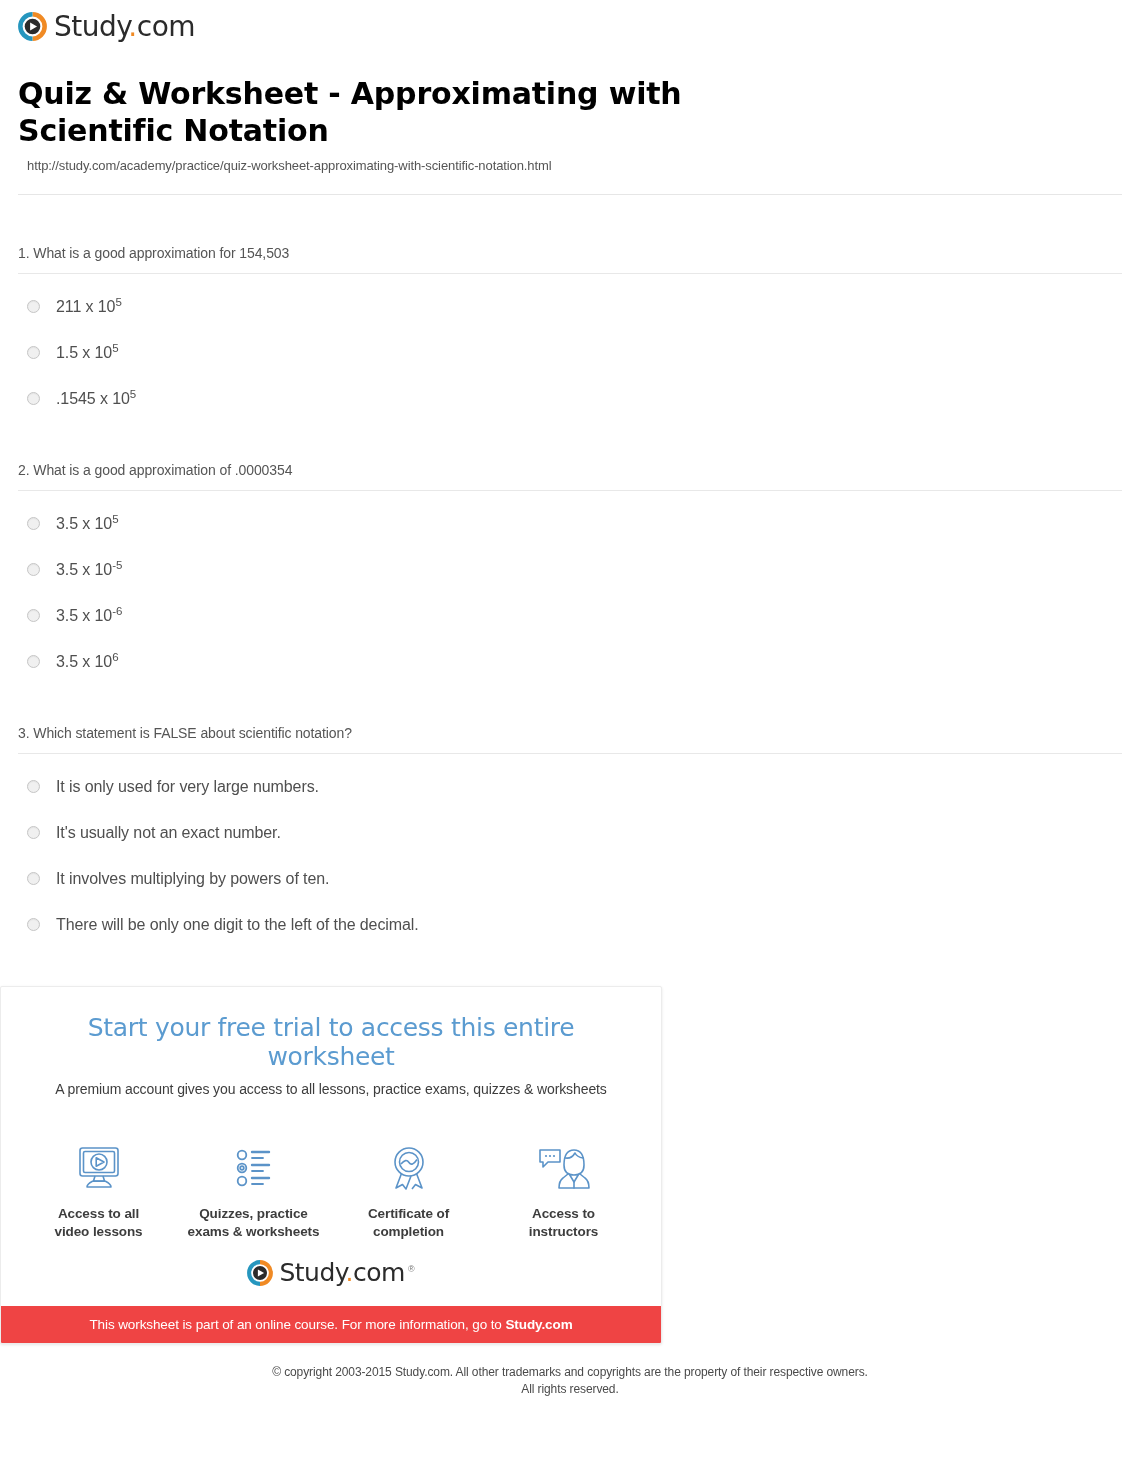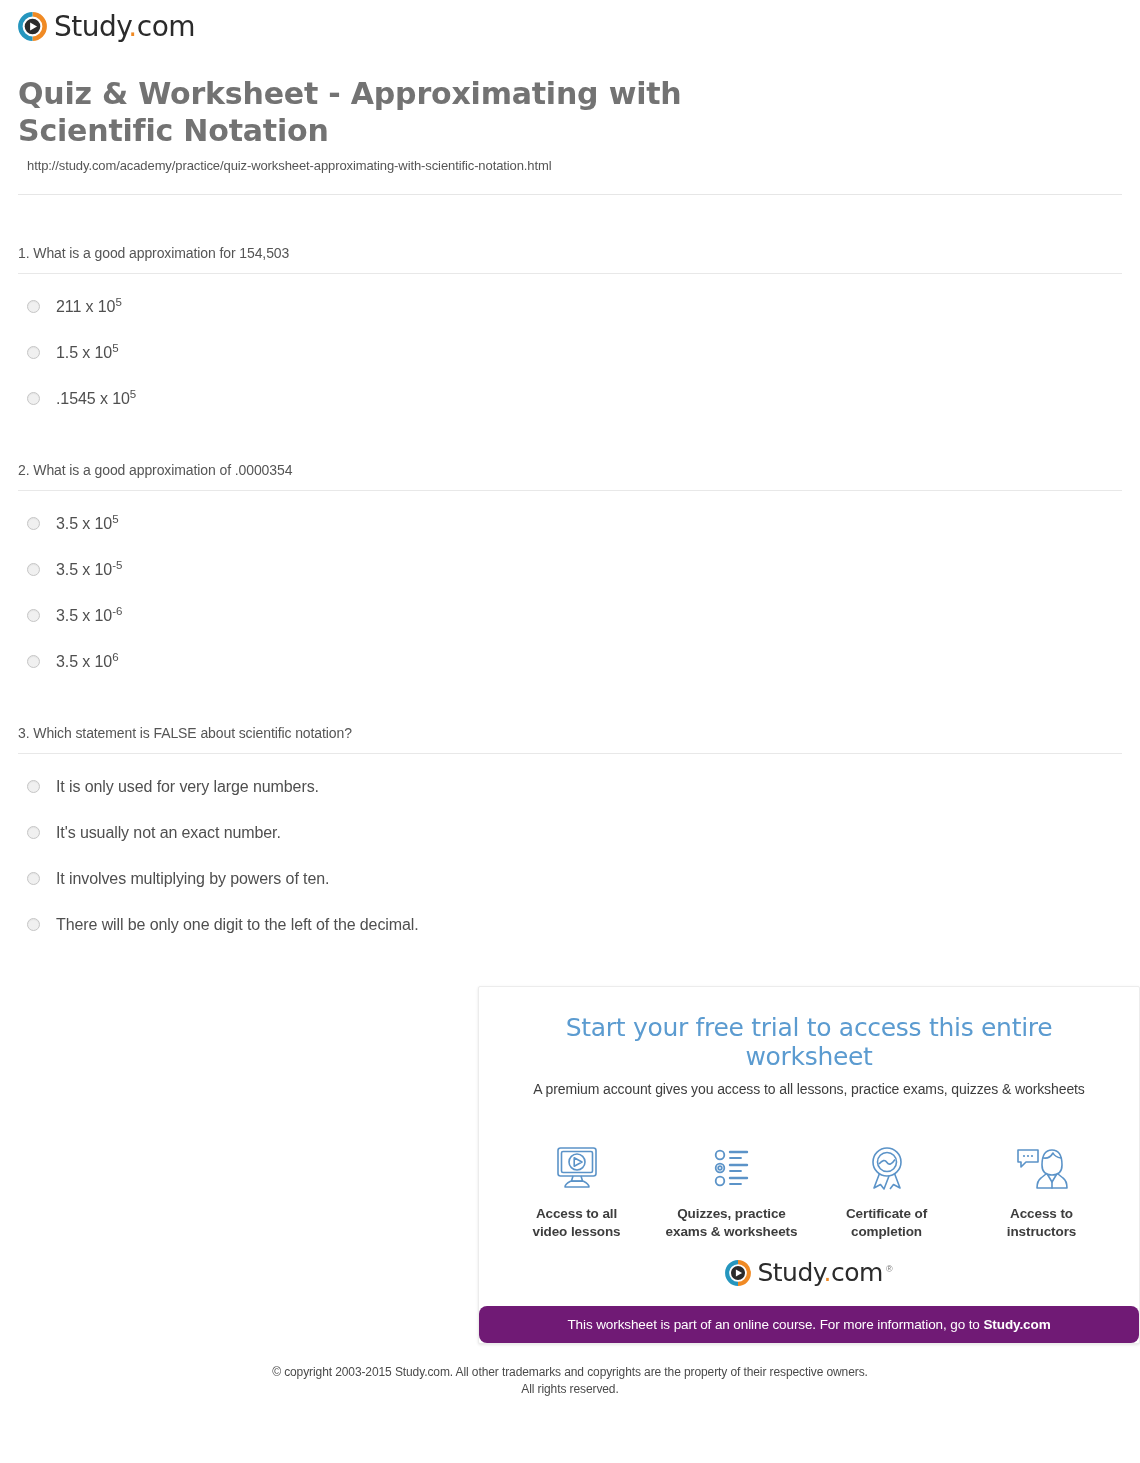--- a/index.html
+++ b/index.html
@@ -37,21 +37,21 @@
   }
   .logo-word .dot { color: #f08a24; }
 
   
   .title-block { padding: 18px 18px 0 18px; }
   h1.doc-title {
     font-family: "DejaVu Sans", sans-serif;
     font-size: 30px;
     line-height: 1.22;
     font-weight: 700;
-    color: #737373;
+    color: #000000;
     margin: 0 0 8px 0;
     max-width: 760px;
     letter-spacing: -0.2px;
   }
   .doc-url {
     font-size: 13px;
     color: #555555;
     margin: 9px;
     padding-bottom: 12px;
     letter-spacing: -0.1px;
@@ -107,21 +107,21 @@
   .opt-label sup {
     font-size: 0.72em;
     vertical-align: super;
     line-height: 0;
   }
 
   
   .promo-wrap {
     padding-top: 50px;
     display: flex;
-    justify-content: flex-end;
+    justify-content: flex-start;
   }
   .promo-card {
     width: 662px;
     background: #ffffff;
     border: 1px solid #ececec;
     box-shadow: 0 1px 3px rgba(0,0,0,0.10);
     border-radius: 2px;
     overflow: hidden;
   }
   .promo-inner { padding: 26px 20px 12px 20px; text-align: center; }
@@ -169,27 +169,26 @@
   .promo-logo .logo-mark { width: 26px; height: 26px; }
   .promo-logo .logo-word { font-size: 25px; }
   .tm {
     font-size: 9px;
     color: #7a7a7a;
     align-self: flex-start;
     margin-top: 4px;
     margin-left: -3px;
   }
   .promo-banner {
-    background: #701a75;
+    background: #ef4444;
     color: #ffffff;
     text-align: center;
     font-size: 13.5px;
     padding: 11px 10px;
     letter-spacing: -0.1px;
-    border-radius: 8px;
   }
   .promo-banner b { font-weight: 700; }
 
   
   .copyright {
     text-align: center;
     font-size: 12px;
     color: #4a4a4a;
     line-height: 1.45;
     padding: 20px 18px 24px 18px;

